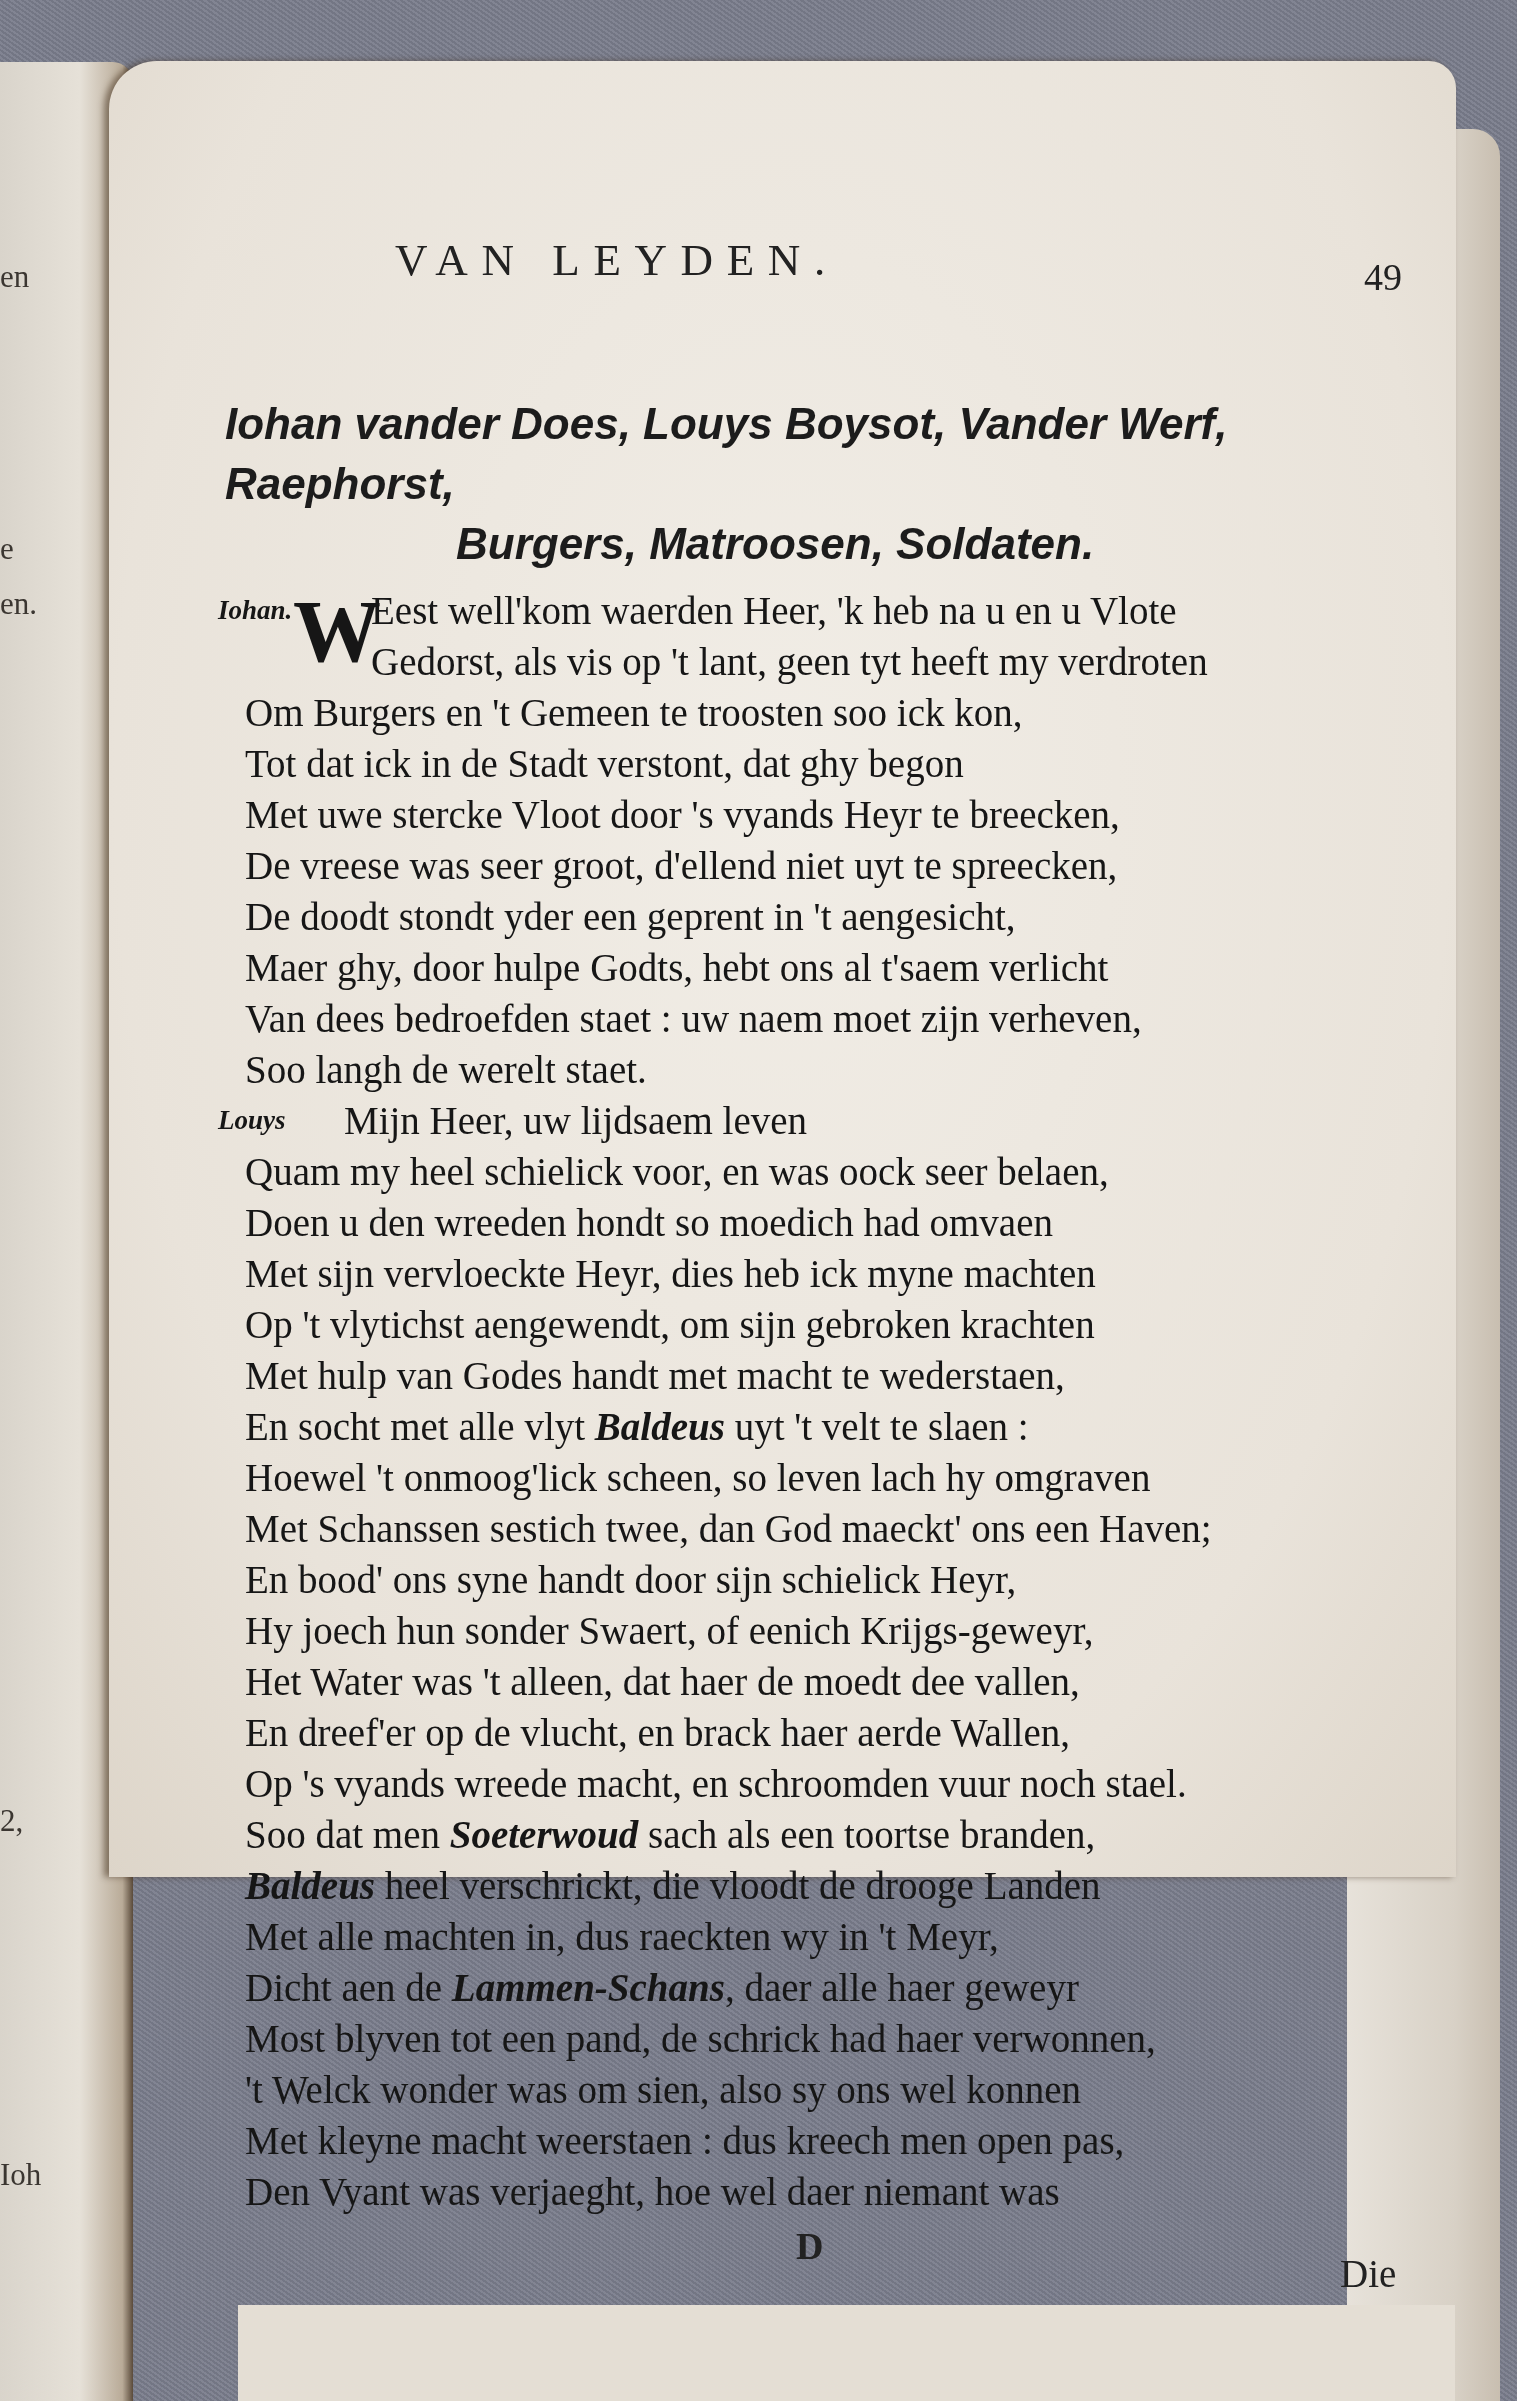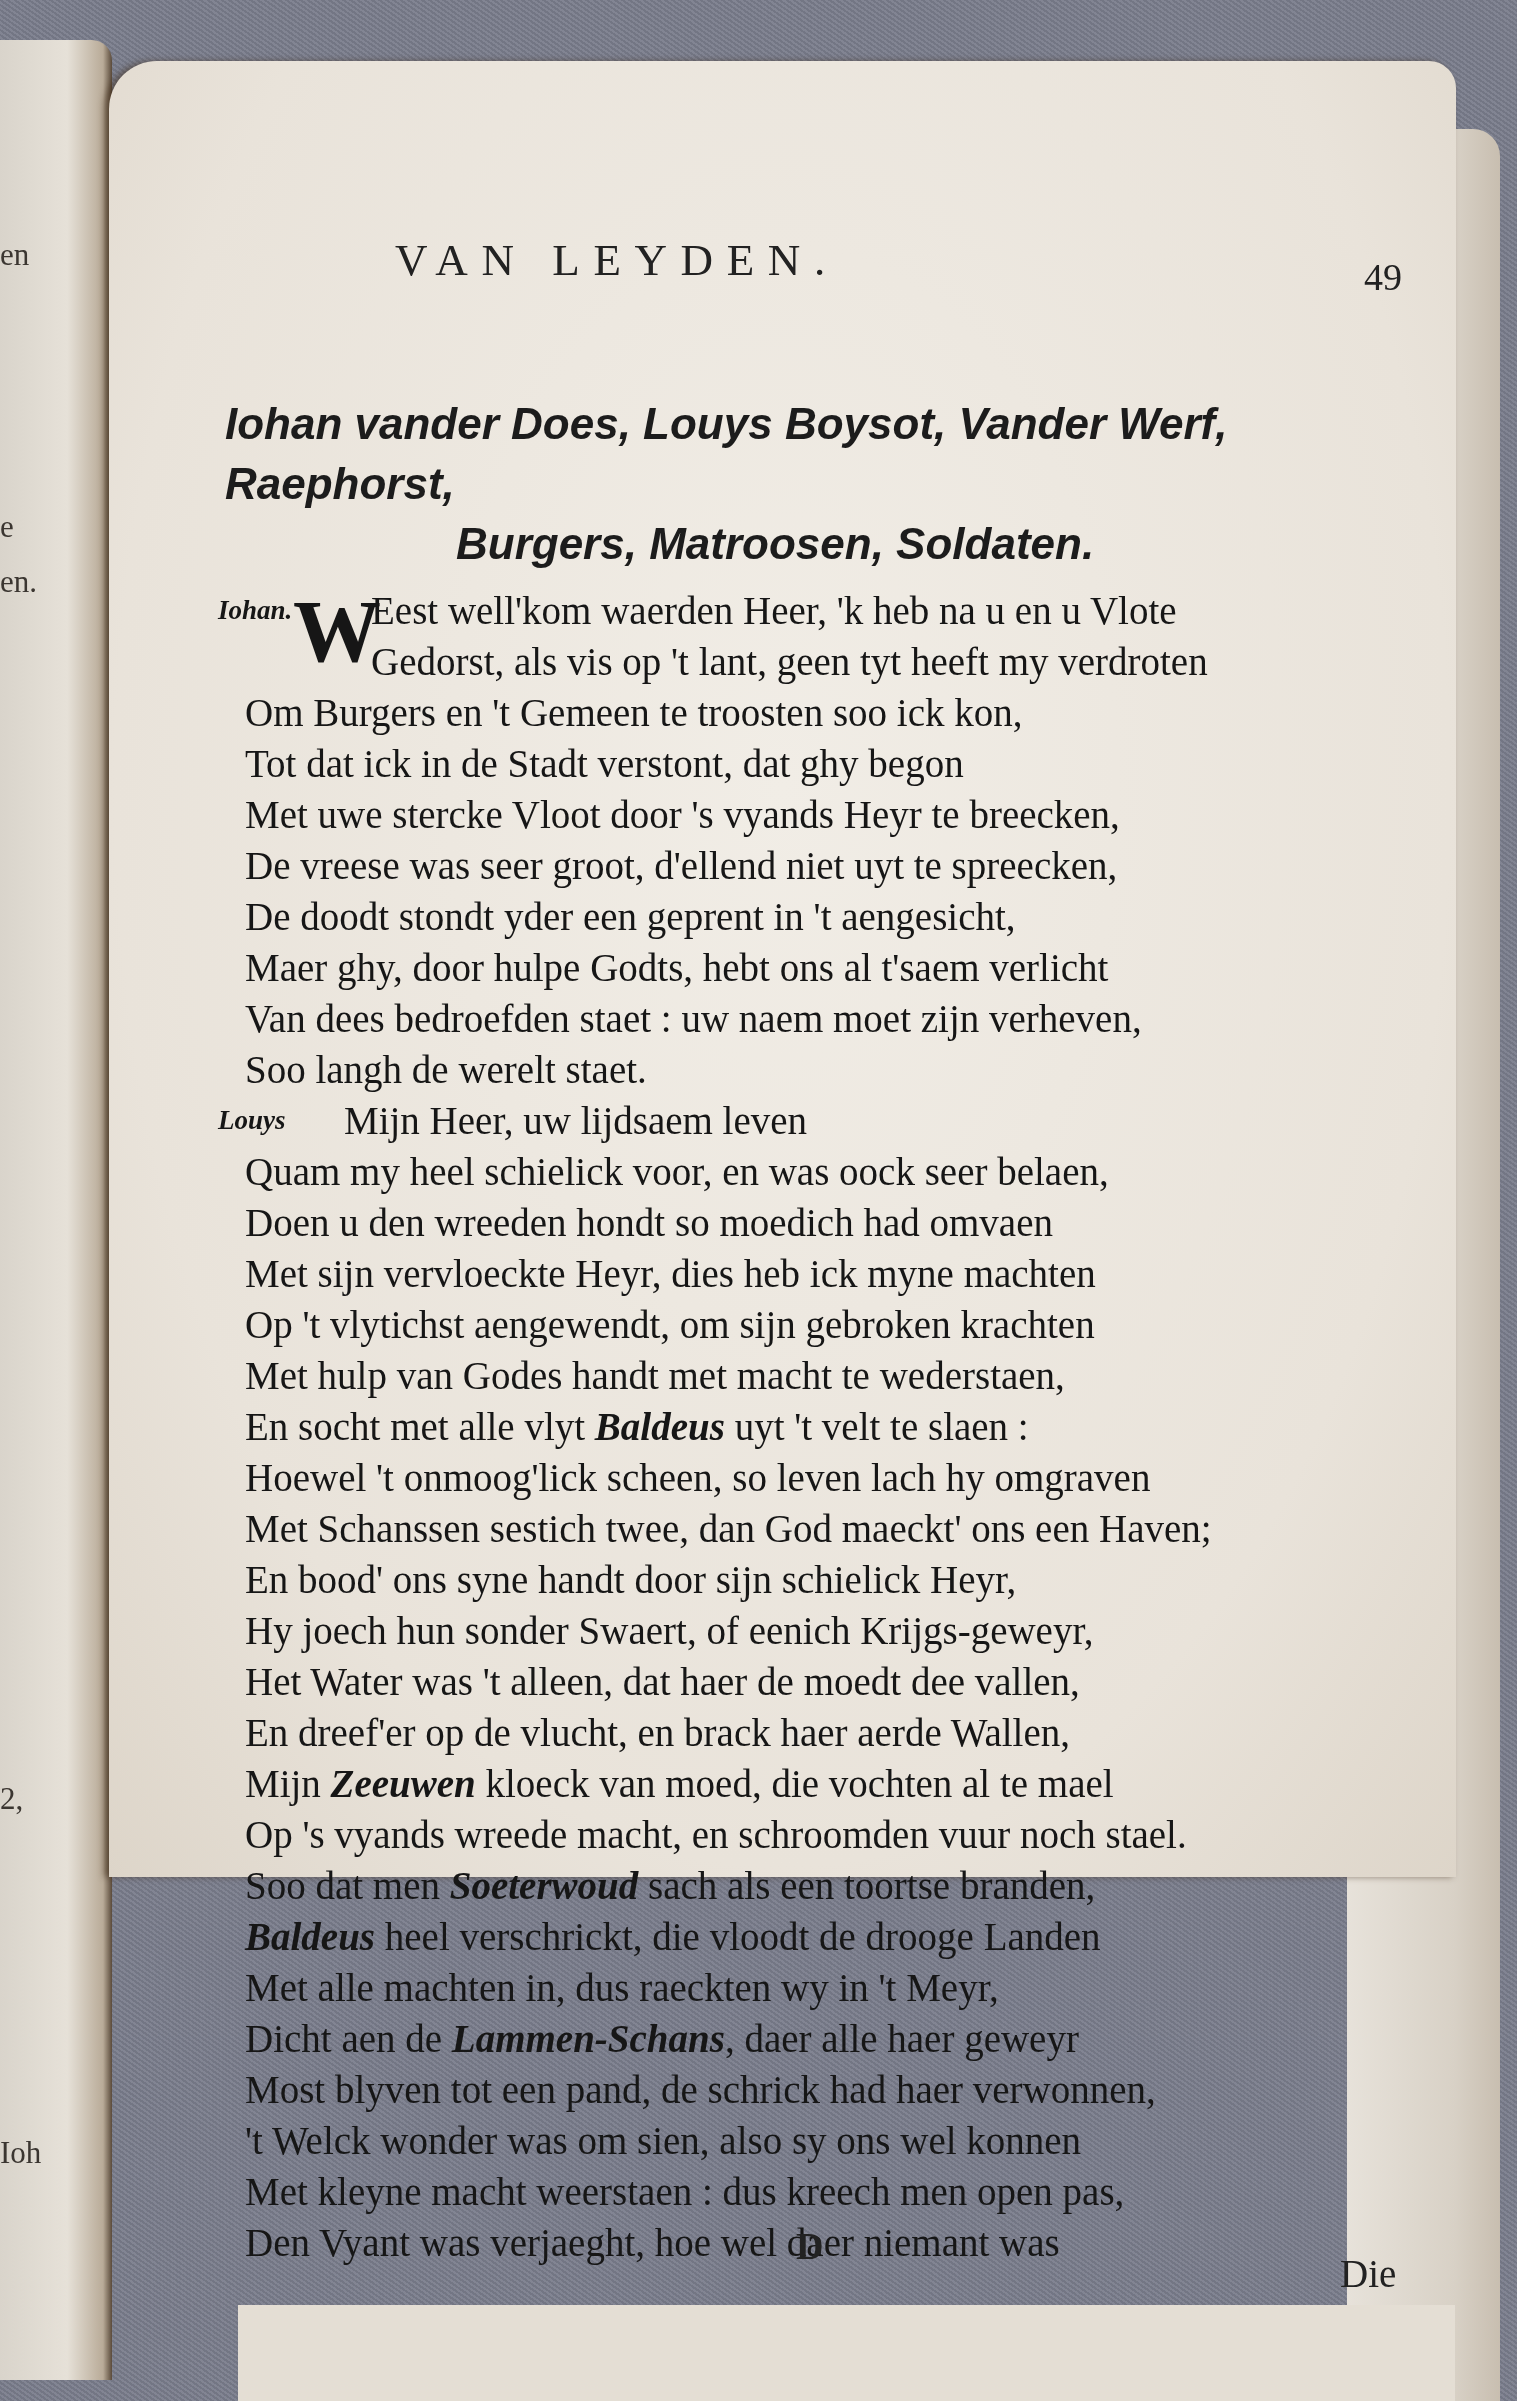--- a/index.html
+++ b/index.html
@@ -3,23 +3,24 @@
 <meta charset="utf-8">
 <style>
   html, body { margin: 0; padding: 0; }
   body {
     width: 1517px; height: 2401px; overflow: hidden; position: relative;
     background: #7a7d8c;
     background-image: repeating-linear-gradient(35deg, rgba(255,255,255,0.06) 0 2px, rgba(0,0,0,0.06) 2px 4.1px);
     font-family: "DejaVu Serif", serif;
   }
   .left-page {
-    position: absolute; left: 0; top: 40px; width: 112px; height: 2340px;
+    position: absolute; left: 0; top: 62px; width: 112px; height: 2340px;
     background: linear-gradient(90deg, #d9d4cb 0%, #e6e1d8 60%, #b9ab98 92%, #5a4a3a 100%);
     border-top-right-radius: 20.4px;
+    padding-left: 21px;
   }
   .left-page .frag {
     position: absolute; left: 0; font-family: "Liberation Serif", serif; font-size: 31px; color: #3b3631;
   }
   .back-page {
     position: absolute; left: 1347px; top: 129px; width: 153px; height: 2272px;
     background: linear-gradient(90deg, #e7e2da, #d8d1c6 70%, #c8beb0);
     border-top-right-radius: 27px;
   }
   .page {
@@ -110,21 +111,20 @@
       <div class="line"><span>Met sijn vervloeckte Heyr, dies heb ick myne machten</span></div>
       <div class="line"><span>Op 't vlytichst aengewendt, om sijn gebroken krachten</span></div>
       <div class="line"><span>Met hulp van Godes handt met macht te wederstaen,</span></div>
       <div class="line"><span>En socht met alle vlyt </span><i>Baldeus</i><span> uyt 't velt te slaen :</span></div>
       <div class="line"><span>Hoewel 't onmoog'lick scheen, so leven lach hy omgraven</span></div>
       <div class="line"><span>Met Schanssen sestich twee, dan God maeckt' ons een Haven;</span></div>
       <div class="line"><span>En bood' ons syne handt door sijn schielick Heyr,</span></div>
       <div class="line"><span>Hy joech hun sonder Swaert, of eenich Krijgs-geweyr,</span></div>
       <div class="line"><span>Het Water was 't alleen, dat haer de moedt dee vallen,</span></div>
       <div class="line"><span>En dreef'er op de vlucht, en brack haer aerde Wallen,</span></div>
-      <div class="line"><span>Mijn </span><i>Zeeuwen</i><span> kloeck van moed, die vochten al te mael</span></div>
       <div class="line"><span>Op 's vyands wreede macht, en schroomden vuur noch stael.</span></div>
       <div class="line"><span>Soo dat men </span><i>Soeterwoud</i><span> sach als een toortse branden,</span></div>
       <div class="line"><span></span><i>Baldeus</i><span> heel verschrickt, die vloodt de drooge Landen</span></div>
       <div class="line"><span>Met alle machten in, dus raeckten wy in 't Meyr,</span></div>
       <div class="line"><span>Dicht aen de </span><i>Lammen-Schans</i><span>, daer alle haer geweyr</span></div>
       <div class="line"><span>Most blyven tot een pand, de schrick had haer verwonnen,</span></div>
       <div class="line"><span>'t Welck wonder was om sien, also sy ons wel konnen</span></div>
       <div class="line"><span>Met kleyne macht weerstaen : dus kreech men open pas,</span></div>
       <div class="line"><span>Den Vyant was verjaeght, hoe wel daer niemant was</span></div>
     </div>

